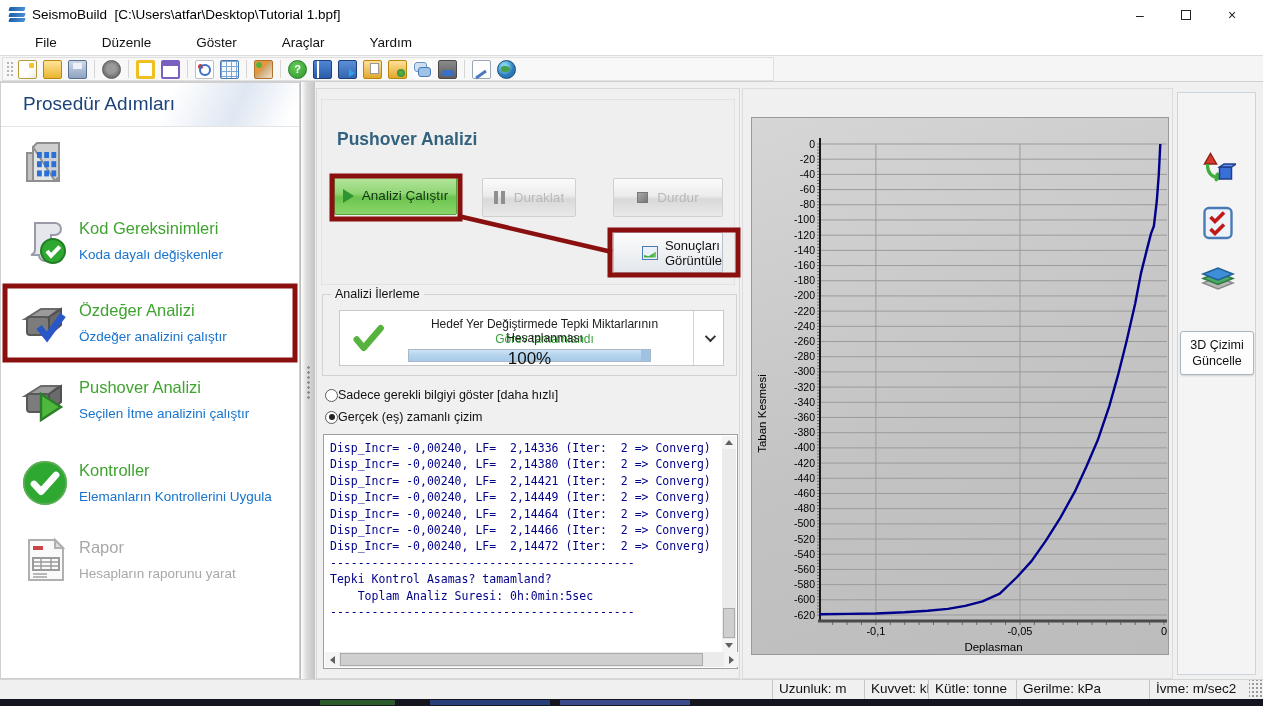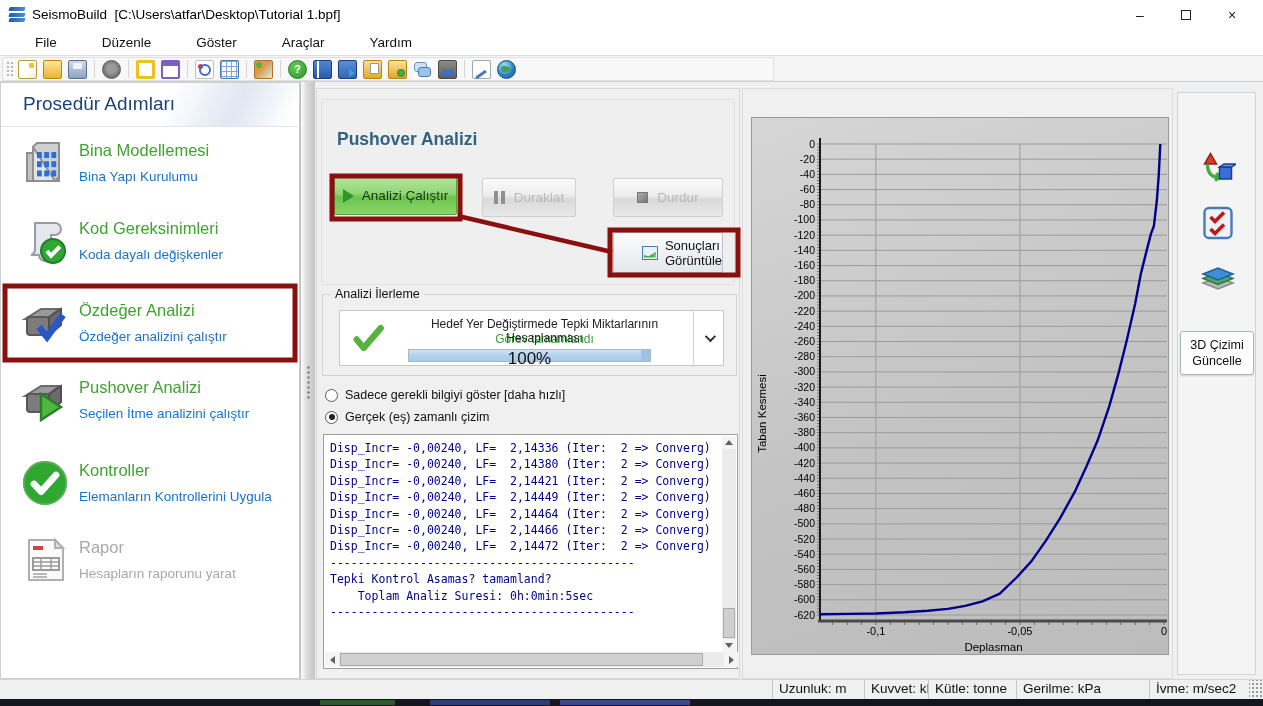--- a/index.html
+++ b/index.html
@@ -121,21 +121,21 @@
   #progress-task { position:absolute; left:0; right:0; top:6px; text-align:center; font-size:12px; color:#222; }
   #progress-status { position:absolute; left:0; right:0; top:21px; text-align:center; font-size:12px; color:#3aa13a; }
   #progress-track { position:absolute; left:12px; right:42px; top:38px; height:13px; border:1px solid #a8b8c8; background:#eef2f6; }
   #progress-fill { position:absolute; left:0; top:0; bottom:0; width:100%;
      background:linear-gradient(180deg,#cfe3f4,#b3d3ec 50%,#a8cbe8); }
   #progress-fill::after{content:""; position:absolute; right:0; top:0; bottom:0; width:9px; background:#9ec2e2;}
   #progress-pct { position:absolute; left:0; right:0; top:-1px; text-align:center; font-size:17px; color:#111; }
   #progress-dd { width:30px; border-left:1px solid #d5d5d5; display:flex; align-items:center; justify-content:center; cursor:pointer; }
   .chev-down { width:8px; height:8px; border-right:2px solid #333; border-bottom:2px solid #333; transform:rotate(45deg) translateY(-2px); }
 
-  .radio-row { left:8px; display:flex; align-items:center; gap:7px; cursor:pointer; }
+  .radio-row { left:8px; display:flex; align-items:center; cursor:pointer; }
   #radio1 { top:299px; } #radio2 { top:321px; }
   .radio-circ { width:13px; height:13px; border:1px solid #5a5a5a; border-radius:50%; background:#fff; position:relative; }
   .radio-circ.sel::after { content:""; position:absolute; left:2.5px; top:2.5px; width:6px; height:6px; border-radius:50%; background:#222; }
   .radio-label { font-size:12.5px; color:#111; }
 
   #console { left:6px; top:345px; width:415px; height:235px; background:#fff; border:1px solid #9f9f9f; }
   #console-text { left:6px; top:5px; width:392px; font-family:"DejaVu Sans Mono", monospace;
      font-size:11.5px; line-height:16.4px; color:#00008b; white-space:pre; overflow:hidden; }
   .vscroll { right:1px; top:1px; width:14px; height:216px; background:#ebebeb; }
   .vscroll .arr { position:absolute; left:0; width:14px; height:13px; background:#f4f4f4; display:flex; align-items:center; justify-content:center; }
@@ -246,24 +246,20 @@
             <rect x="8" y="6.5" width="2.4" height="3" fill="#2a6fd6"></rect>
             <rect x="11.6" y="6.5" width="2.4" height="3" fill="#2a6fd6"></rect>
             <rect x="15.2" y="6.5" width="2.4" height="3" fill="#2a6fd6"></rect>
             <rect x="8" y="11.1" width="2.4" height="3" fill="#2a6fd6"></rect>
             <rect x="11.6" y="11.1" width="2.4" height="3" fill="#2a6fd6"></rect>
             <rect x="15.2" y="11.1" width="2.4" height="3" fill="#2a6fd6"></rect>
             <rect x="8" y="15.7" width="2.4" height="3" fill="#2a6fd6"></rect>
             <rect x="11.6" y="15.7" width="2.4" height="3" fill="#2a6fd6"></rect>
             <rect x="15.2" y="15.7" width="2.4" height="3" fill="#2a6fd6"></rect>
           </svg></span>
-        <div class="sb-txt">
-          <div class="sb-title">Bina Modellemesi</div>
-          <div class="sb-sub">Bina Yapı Kurulumu</div>
-        </div>
       </div>
       <div class="sb-item abs" style="top: 216px;">
         <span class="sb-ico"><svg viewBox="0 0 24 24">
             <path d="M2 10 l8 -5 h9 l-6 5 z" fill="#9a9a9a" stroke="#6a6a6a"></path>
             <rect x="3" y="9" width="11" height="9" rx="1.5" fill="#7c7c7c" stroke="#585858"></rect>
             <path d="M14 9 l6 -4 v8 l-6 5 z" fill="#6a6a6a" stroke="#505050"></path>
             <path d="M9 14 l4 5 l8 -11" stroke="#2a57c8" stroke-width="3.4" fill="none"></path>
           </svg></span>
         <div class="sb-txt">
           <div class="sb-title">Özdeğer Analizi</div>

